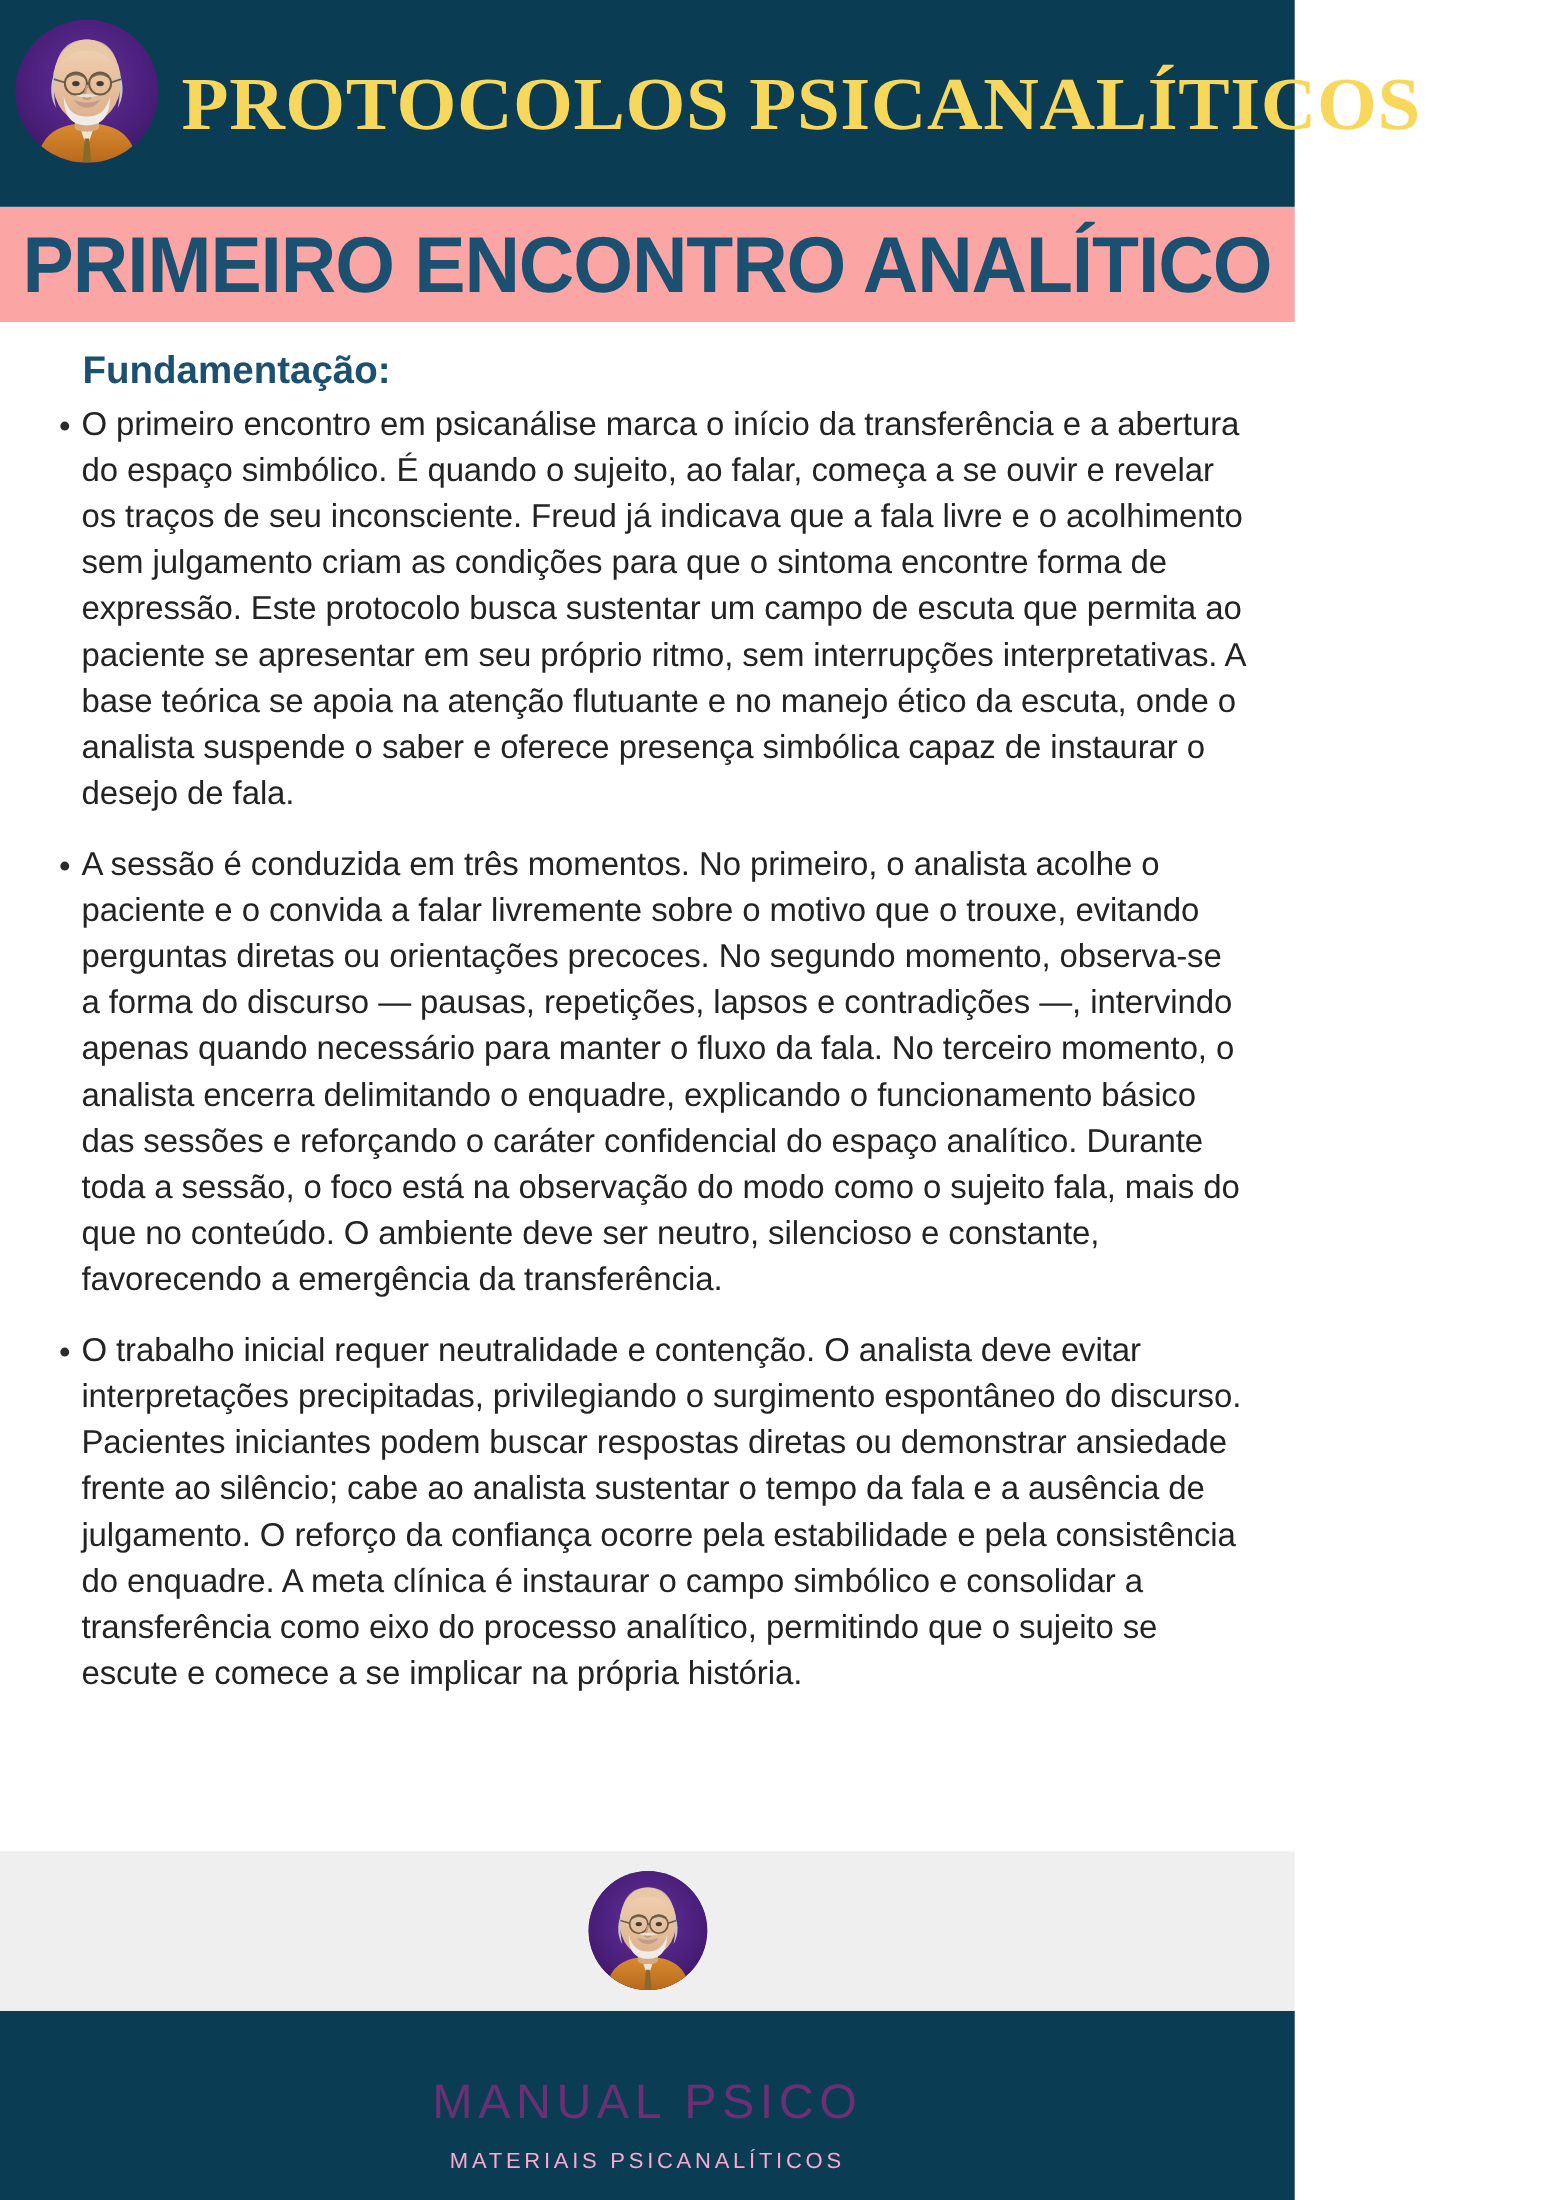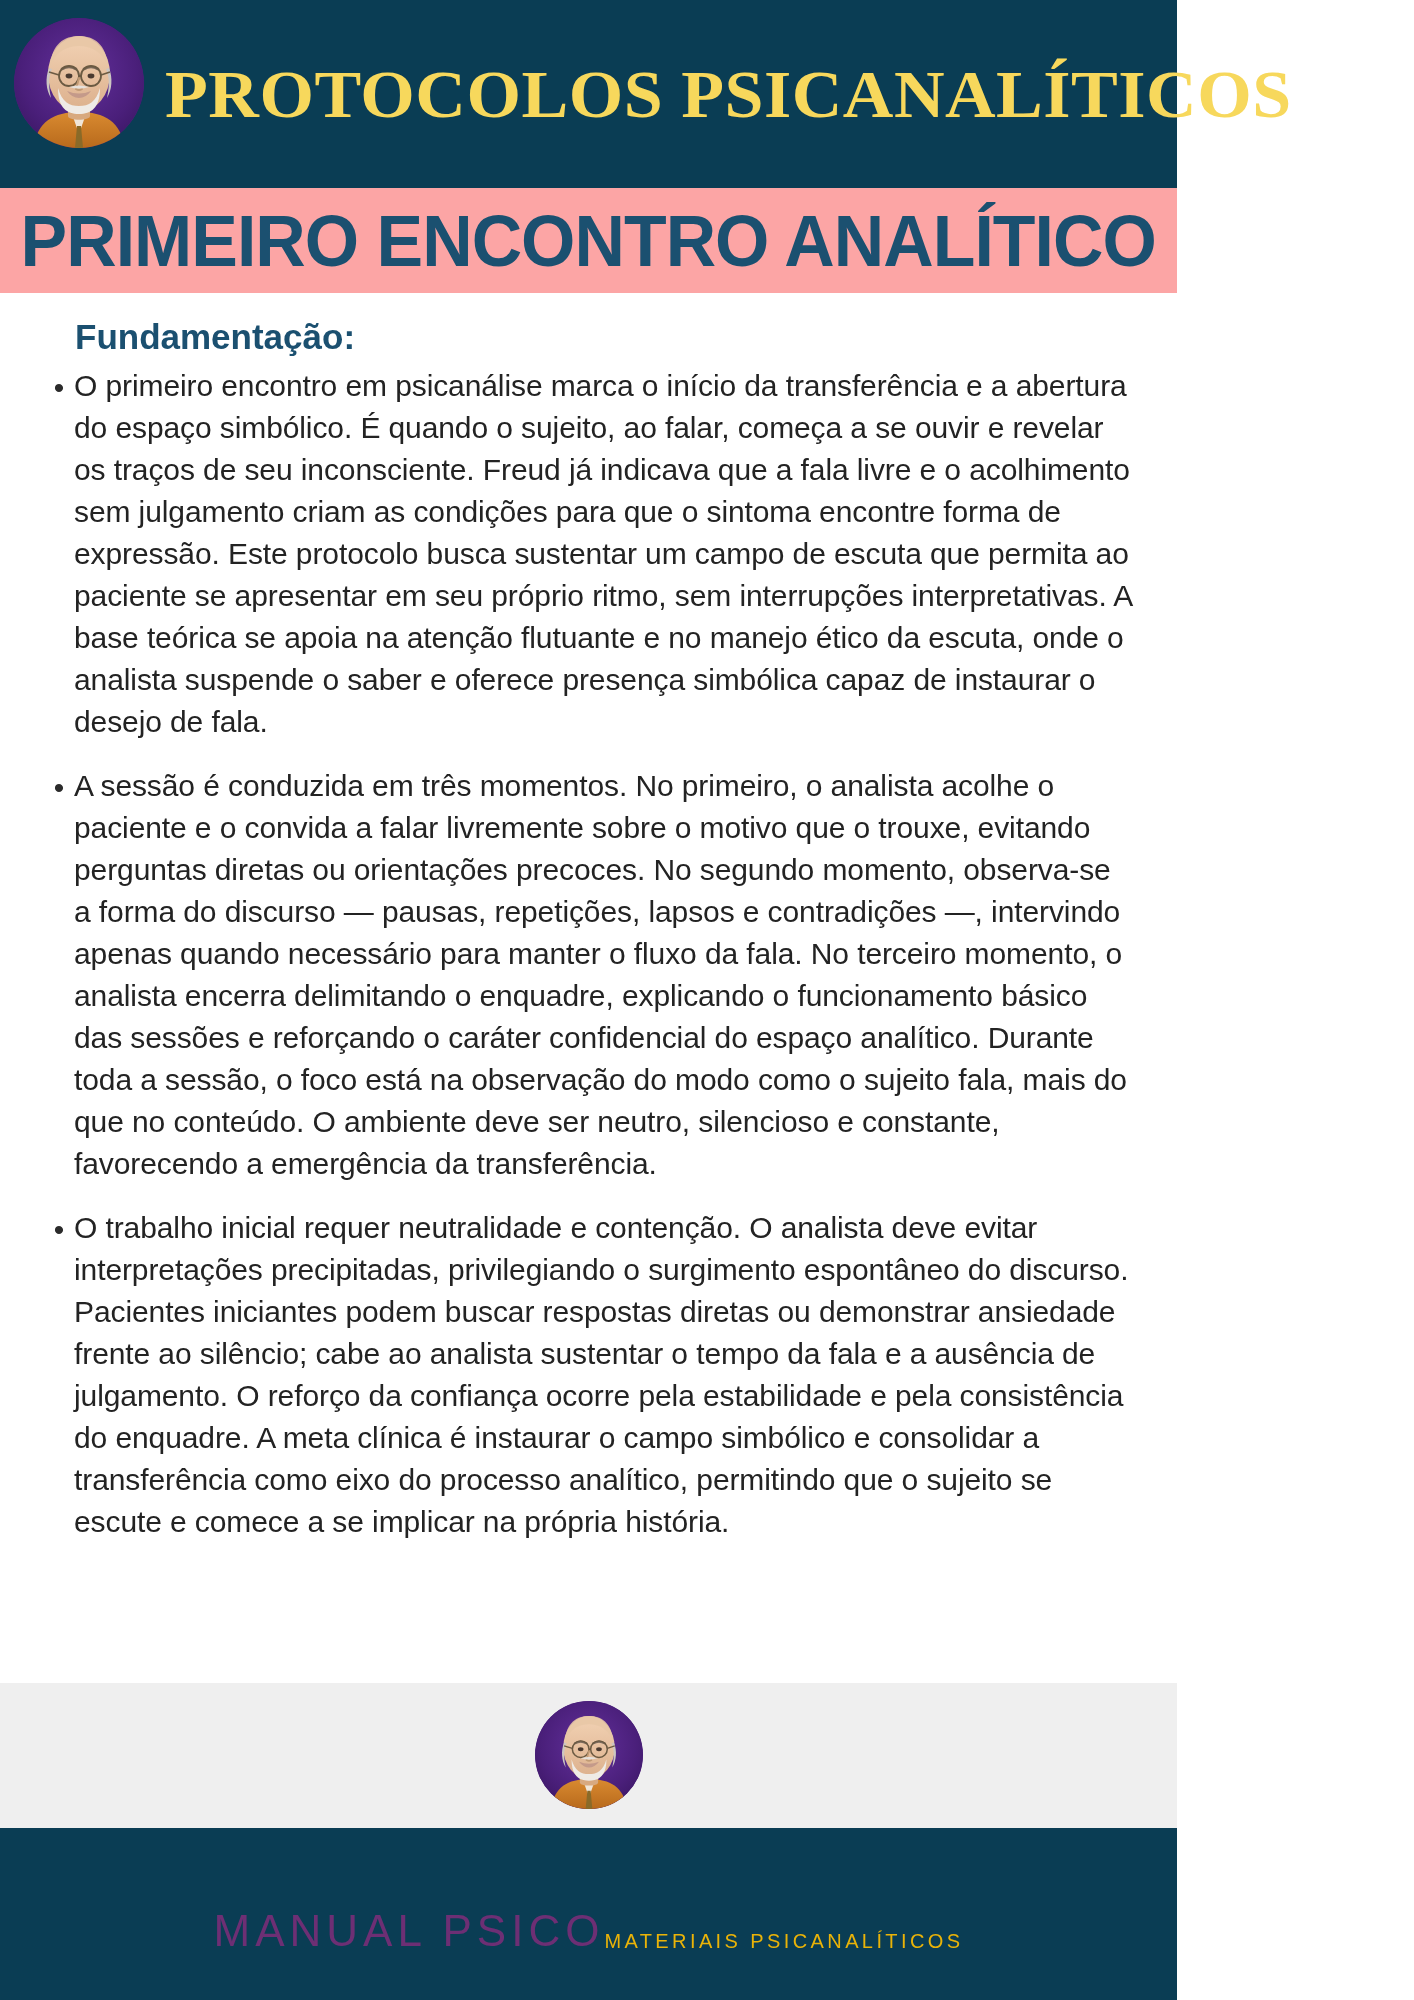--- a/index.html
+++ b/index.html
@@ -145,40 +145,40 @@
     overflow: hidden;
     background: #4a1f7a;
     z-index: 3;
   }
 
   .footer-bar {
     background: #0a3d54;
     height: 172px;
     flex: 0 0 auto;
     display: flex;
-    flex-direction: row;
+    flex-direction: column;
     align-items: center;
     justify-content: center;
     padding-top: 35px;
   }
 
   .footer-logo {
     font-family: "Liberation Sans", sans-serif;
     font-size: 44px;
     font-weight: normal;
     letter-spacing: 5px;
     color: #6d2f74;
     line-height: 1.1;
   }
 
   .footer-sub {
     font-family: "Liberation Sans", sans-serif;
     font-size: 20px;
     letter-spacing: 3.4px;
-    color: #eab308;
+    color: #f9a8d4;
     margin-top: 19px;
     line-height: 1.1;
   }
 
   svg { display: block; }
 </style>
 </head>
 <body>
 
 <div class="page">

